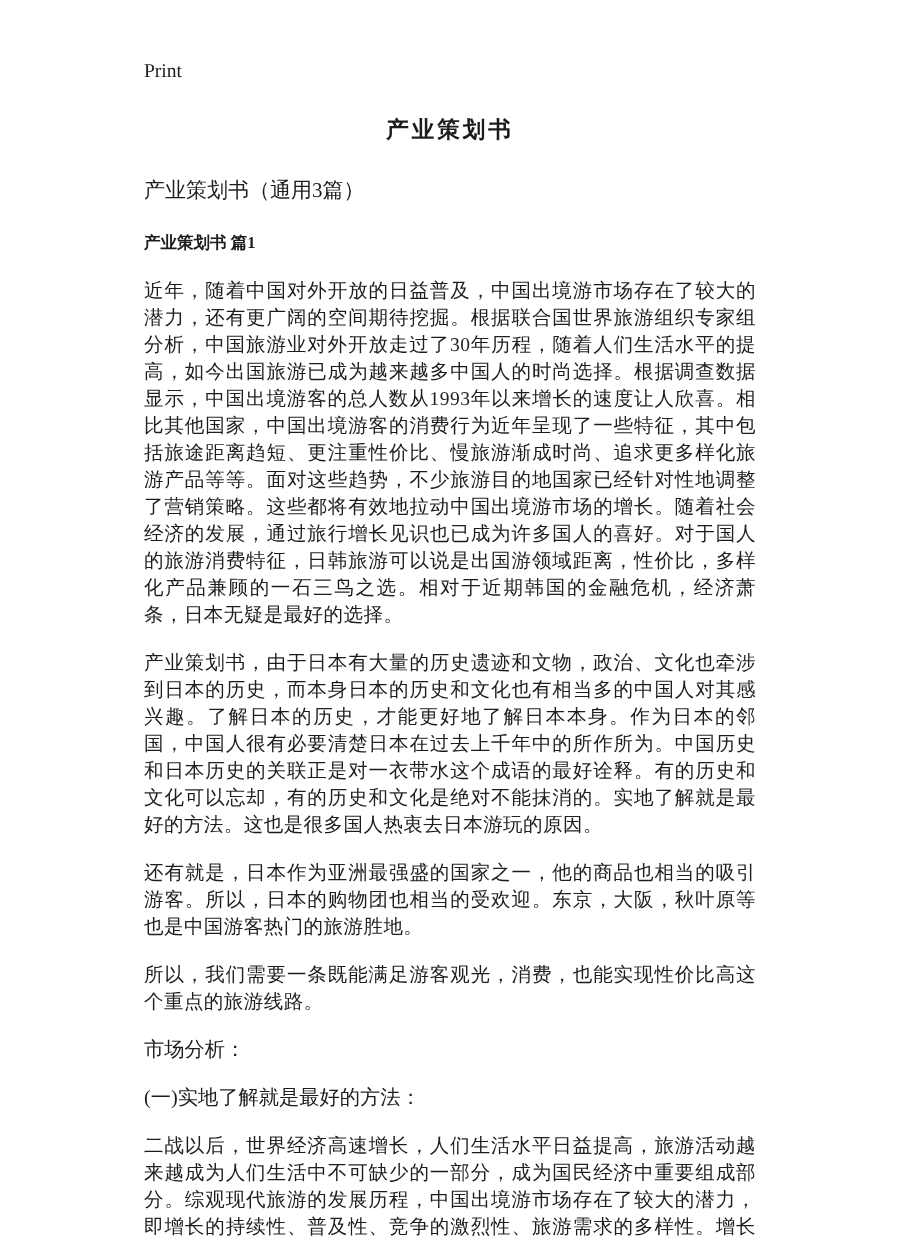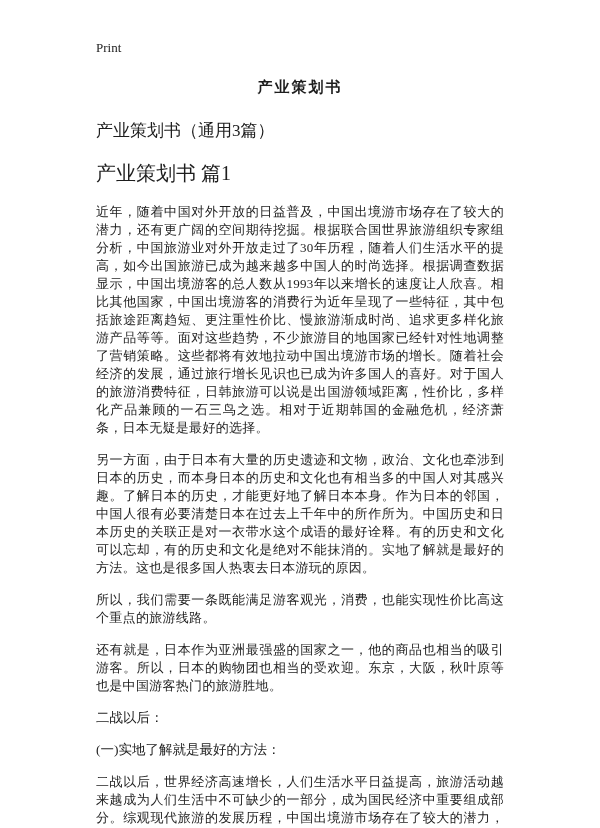--- a/index.html
+++ b/index.html
@@ -25,26 +25,26 @@
     display: inline-block;
   }
   .doc-title {
     text-align: center;
     font-size: 15px;
     font-weight: bold;
     letter-spacing: 2px;
     margin: 6px 0 22px 0;
   }
   .doc-subtitle {
-    font-size: 17px;
+    font-size: 14px;
     margin-bottom: 18px;
   }
   .section-heading {
-    font-size: 20px;
-    font-weight: normal;
+    font-size: 11px;
+    font-weight: bold;
     margin-bottom: 16px;
   }
   .para {
     font-size: 13px;
     line-height: 18px;
     text-align: justify;
     letter-spacing: 0.3px;
     margin-bottom: 14px;
   }
   .label-line {
@@ -61,25 +61,25 @@
   <span class="print-label">Print</span>
 
   <h1 class="doc-title">产业策划书</h1>
 
   <div class="doc-subtitle">产业策划书（通用3篇）</div>
 
   <h2 class="section-heading">产业策划书 篇1</h2>
 
   <p class="para">近年，随着中国对外开放的日益普及，中国出境游市场存在了较大的潜力，还有更广阔的空间期待挖掘。根据联合国世界旅游组织专家组分析，中国旅游业对外开放走过了30年历程，随着人们生活水平的提高，如今出国旅游已成为越来越多中国人的时尚选择。根据调查数据显示，中国出境游客的总人数从1993年以来增长的速度让人欣喜。相比其他国家，中国出境游客的消费行为近年呈现了一些特征，其中包括旅途距离趋短、更注重性价比、慢旅游渐成时尚、追求更多样化旅游产品等等。面对这些趋势，不少旅游目的地国家已经针对性地调整了营销策略。这些都将有效地拉动中国出境游市场的增长。随着社会经济的发展，通过旅行增长见识也已成为许多国人的喜好。对于国人的旅游消费特征，日韩旅游可以说是出国游领域距离，性价比，多样化产品兼顾的一石三鸟之选。相对于近期韩国的金融危机，经济萧条，日本无疑是最好的选择。</p>
 
-  <p class="para">另一方面，由于日本有大量的历史遗迹和文物，政治、文化也牵涉到日本的历史，而本身日本的历史和文化也有相当多的中国人对其感兴趣。了解日本的历史，才能更好地了解日本本身。作为日本的邻国，中国人很有必要清楚日本在过去上千年中的所作所为。中国历史和日本历史的关联正是对一衣带水这个成语的最好诠释。有的历史和文化可以忘却，有的历史和文化是绝对不能抹消的。实地了解就是最好的方法。这也是很多国人热衷去日本游玩的原因。</p>
+  <p class="para">产业策划书，由于日本有大量的历史遗迹和文物，政治、文化也牵涉到日本的历史，而本身日本的历史和文化也有相当多的中国人对其感兴趣。了解日本的历史，才能更好地了解日本本身。作为日本的邻国，中国人很有必要清楚日本在过去上千年中的所作所为。中国历史和日本历史的关联正是对一衣带水这个成语的最好诠释。有的历史和文化可以忘却，有的历史和文化是绝对不能抹消的。实地了解就是最好的方法。这也是很多国人热衷去日本游玩的原因。</p>
+
+  <p class="para">还有就是，日本作为亚洲最强盛的国家之一，他的商品也相当的吸引游客。所以，日本的购物团也相当的受欢迎。东京，大阪，秋叶原等也是中国游客热门的旅游胜地。</p>
 
   <p class="para">所以，我们需要一条既能满足游客观光，消费，也能实现性价比高这个重点的旅游线路。</p>
 
-  <p class="para">还有就是，日本作为亚洲最强盛的国家之一，他的商品也相当的吸引游客。所以，日本的购物团也相当的受欢迎。东京，大阪，秋叶原等也是中国游客热门的旅游胜地。</p>
-
-  <p class="label-line">二战以后：</p>
+  <p class="label-line">市场分析：</p>
 
   <p class="label-line">(一)实地了解就是最好的方法：</p>
 
   <p class="para">二战以后，世界经济高速增长，人们生活水平日益提高，旅游活动越来越成为人们生活中不可缺少的一部分，成为国民经济中重要组成部分。综观现代旅游的发展历程，中国出境游市场存在了较大的潜力，即增长的持续性、普及性、竞争的激烈性、旅游需求的多样性。增长的持续性为参与旅游的人数日益增长,普及性为参与旅游的人群普及向各个阶层;竞争的激烈性为因为需求量增大导致旅游企业增多，之间</p>
 
 </div>
 
 </body></html>

